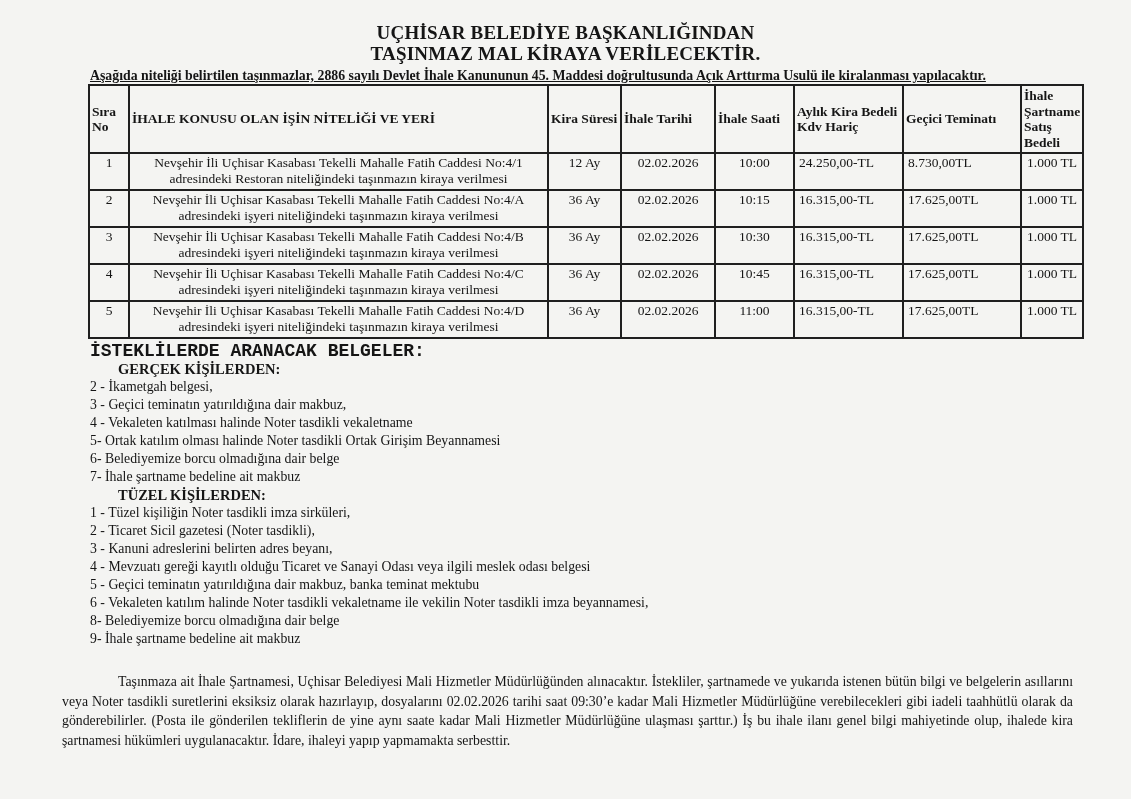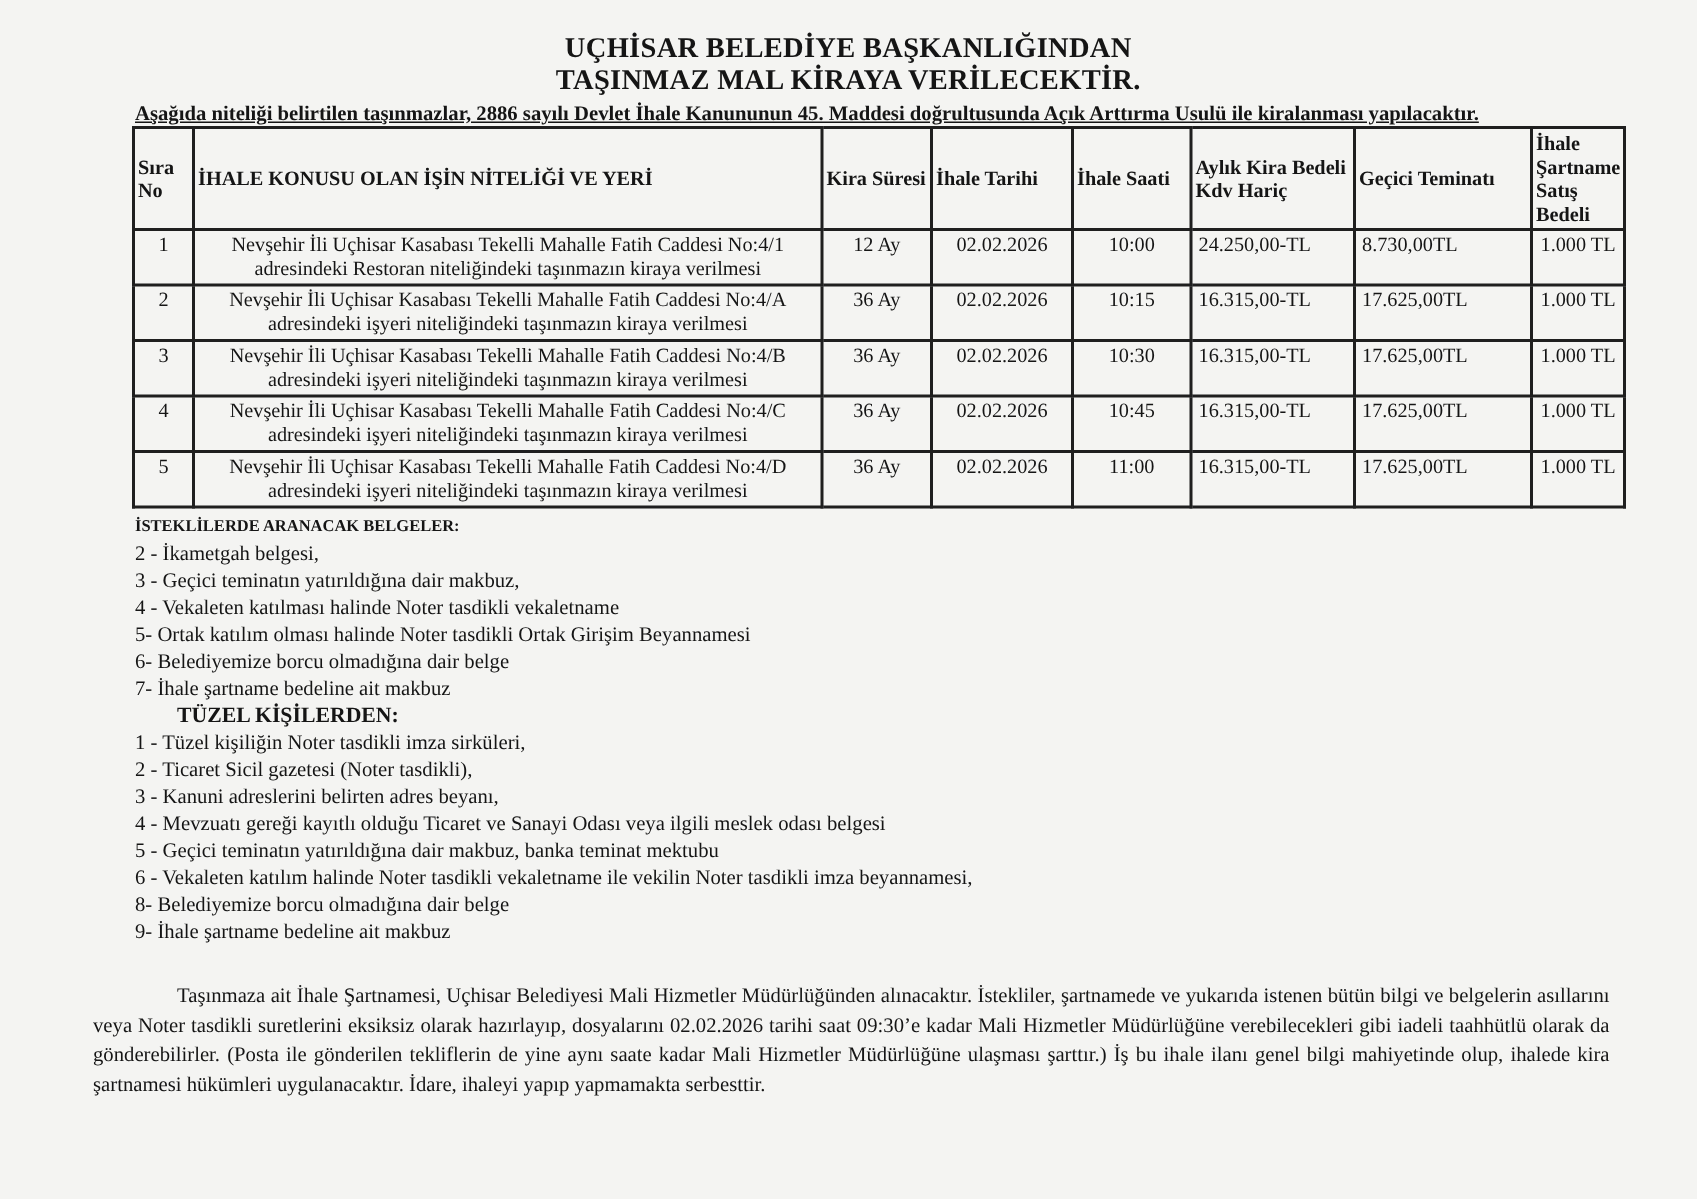--- a/index.html
+++ b/index.html
@@ -51,21 +51,21 @@
   th.th-small { font-size: 10.5px; line-height: 14px; }
   table.tender td {
     vertical-align: top;
     padding: 1px 4px 3px 4px;
   }
   td.al-c { text-align: center; }
   td.al-l { text-align: center; padding-left: 8px; padding-right: 10px; }
   td.al-r { padding-right: 8px; }
 
   .docs { margin: 3px 40px 0 90px; }
-  .docs-h1 { font-size: 11px; font-weight: bold; line-height: 18px; }
+  .docs-h1 { font-size: 18px; font-weight: bold; line-height: 18px; font-family: Liberation Mono, monospace; }
   .docs-h2 { font-size: 14.5px; font-weight: bold; line-height: 18px; margin-left: 28px; }
   .doc-item { font-size: 13.8px; line-height: 18px; }
 
   .closing-para {
     margin: 24px 58px 0 62px;
     font-size: 13.8px;
     line-height: 19.5px;
     text-align: justify;
     text-indent: 56px;
   }
@@ -152,20 +152,21 @@
         <td class="al-c">11:00</td>
         <td class="al-r">16.315,00-TL</td>
         <td class="al-r">17.625,00TL</td>
         <td class="al-c">1.000 TL</td>
       </tr>
     </tbody>
   </table>
 
   <div class="docs">
     <div class="docs-h1">İSTEKLİLERDE ARANACAK BELGELER:</div>
+    <div class="docs-h2">GERÇEK KİŞİLERDEN:</div>
     <div class="doc-item">2 - İkametgah belgesi,</div>
     <div class="doc-item">3 - Geçici teminatın yatırıldığına dair makbuz,</div>
     <div class="doc-item">4 - Vekaleten katılması halinde Noter tasdikli vekaletname</div>
     <div class="doc-item">5- Ortak katılım olması halinde Noter tasdikli Ortak Girişim Beyannamesi</div>
     <div class="doc-item">6- Belediyemize borcu olmadığına dair belge</div>
     <div class="doc-item">7- İhale şartname bedeline ait makbuz</div>
     <div class="docs-h2">TÜZEL KİŞİLERDEN:</div>
     <div class="doc-item">1 - Tüzel kişiliğin Noter tasdikli imza sirküleri,</div>
     <div class="doc-item">2 - Ticaret Sicil gazetesi (Noter tasdikli),</div>
     <div class="doc-item">3 - Kanuni adreslerini belirten adres beyanı,</div>

